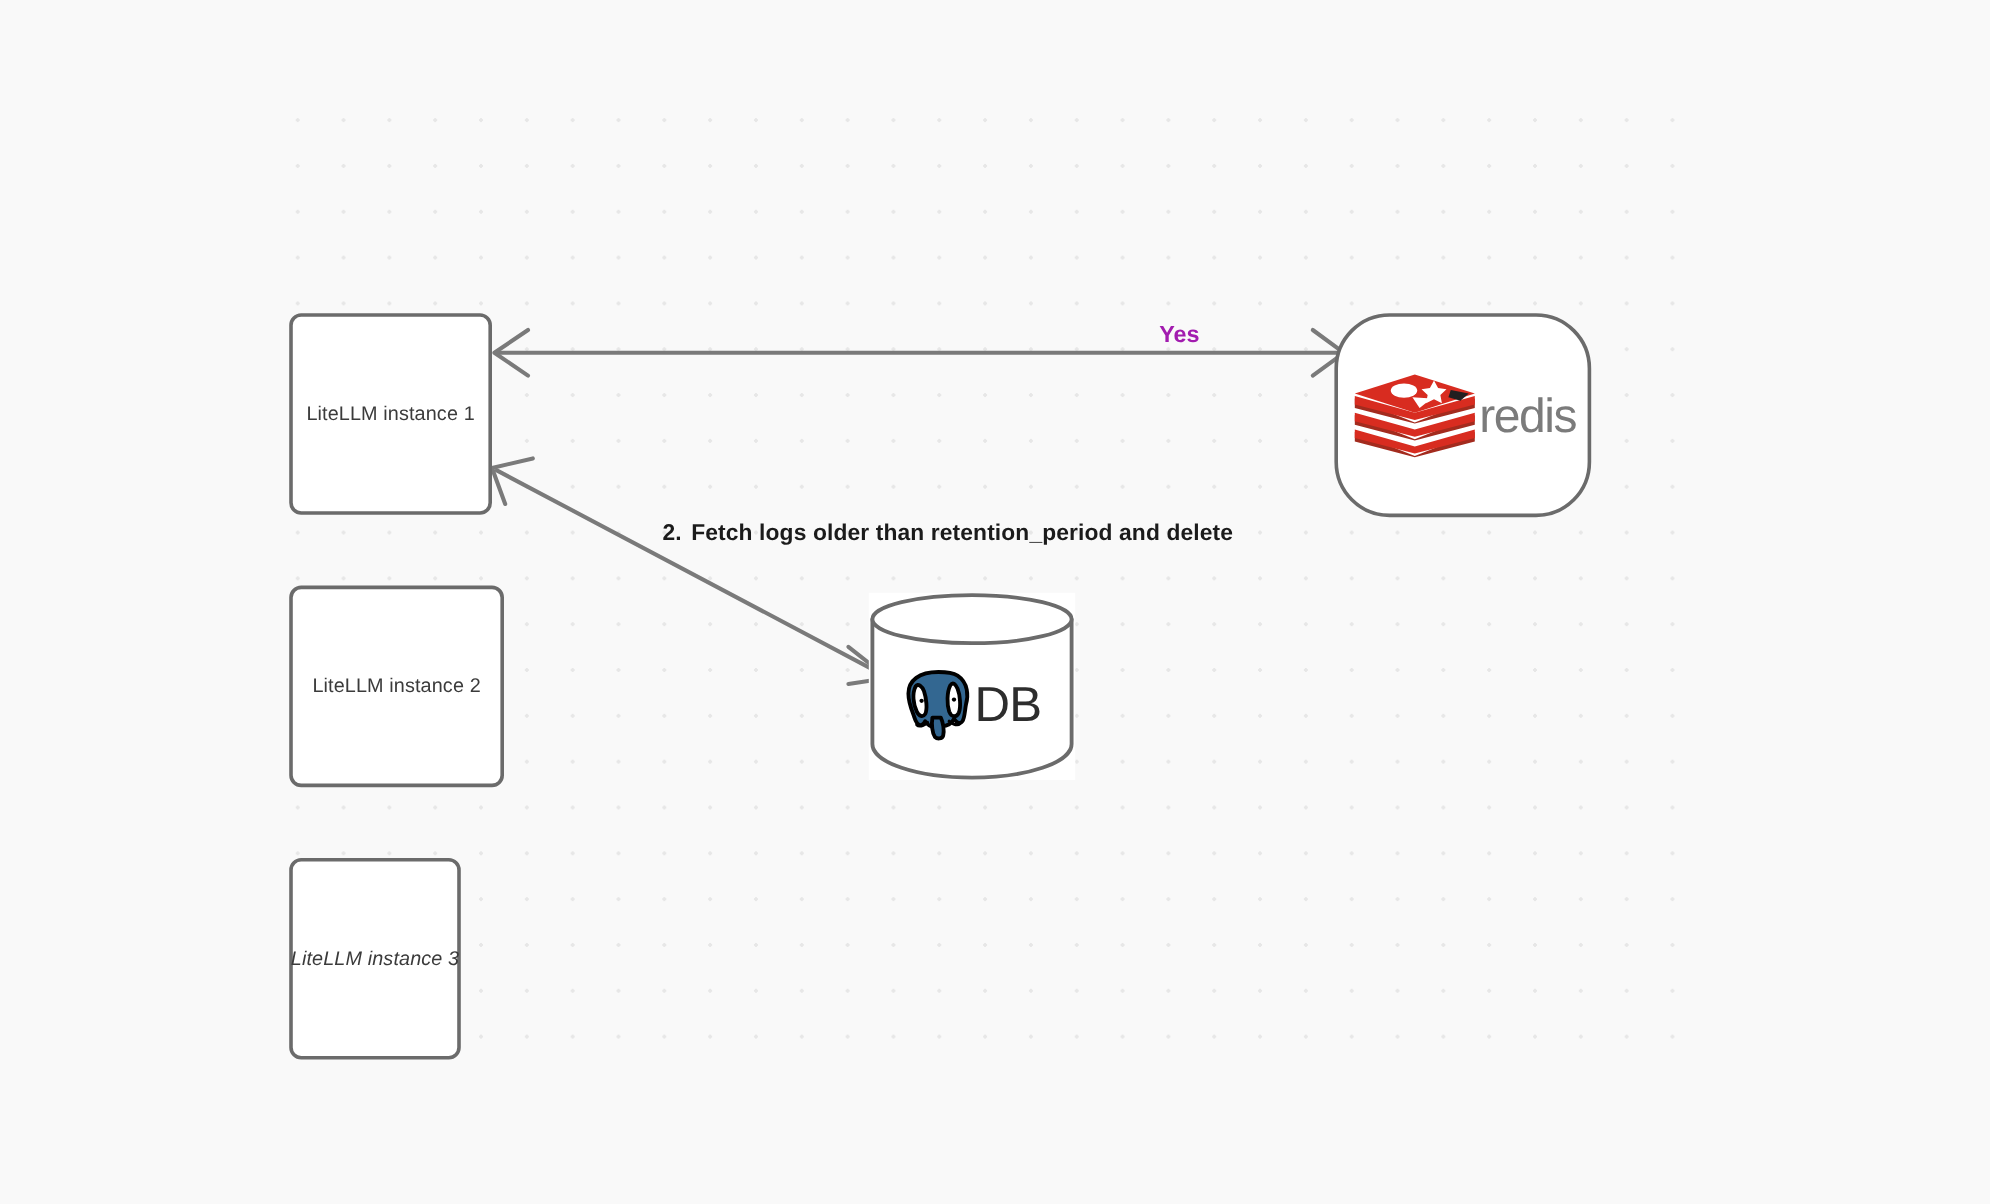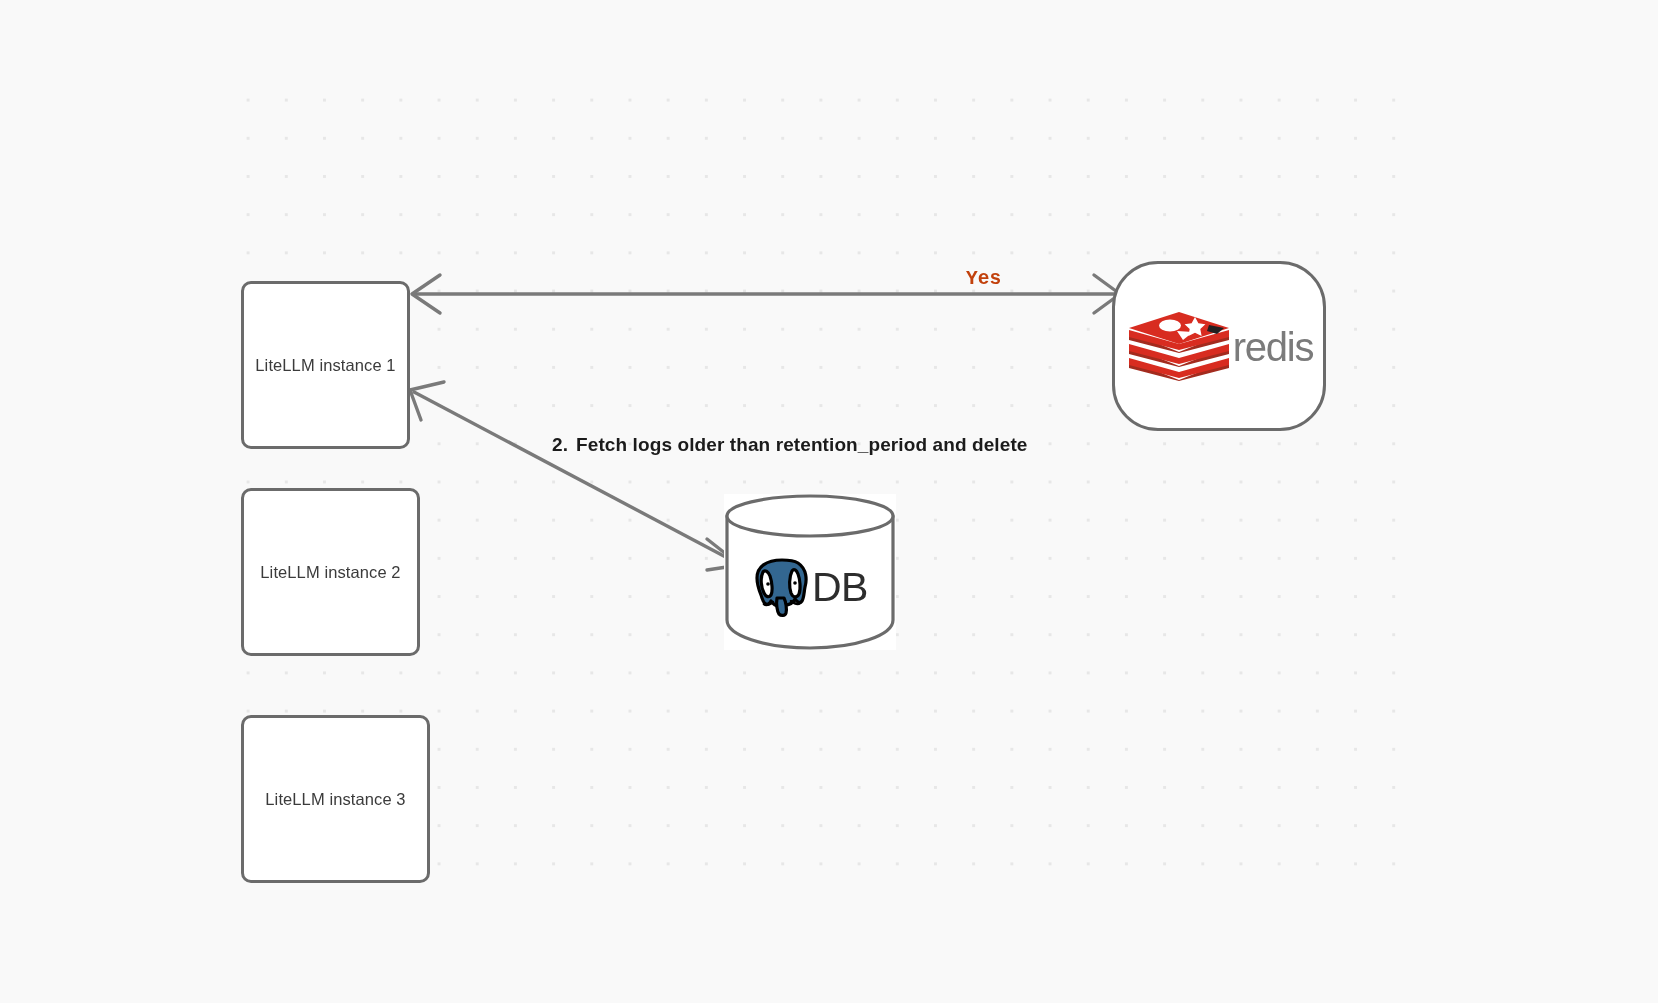--- a/index.html
+++ b/index.html
@@ -53,23 +53,23 @@
     align-items: center;
     justify-content: center;
   }
   .llm-label {
     font-size: 16.5px;
     color: #3b3b3b;
     font-family: "Liberation Sans", sans-serif;
     letter-spacing: 0.1px;
     white-space: nowrap;
   }
-  #llm-1 { left: 241px; top: 261px; width: 169px; height: 168px; margin-top: 20px; }
+  #llm-1 { left: 241px; top: 261px; width: 169px; height: 168px; }
   #llm-2 { left: 241px; top: 488px; width: 179px; height: 168px; }
-  #llm-3 { left: 241px; top: 715px; width: 189px; height: 168px; }
+  #llm-3 { left: 241px; top: 715px; width: 143px; height: 168px; font-style: italic; }
 
   
   #redis-node {
     left: 1112px;
     top: 261px;
     width: 214px;
     height: 170px;
     border: 3px solid #6b6b6b;
     border-radius: 46px;
     display: flex;
@@ -135,22 +135,22 @@
     font-size: 19.5px;
     letter-spacing: 0.1px;
   }
   #label-1 .num { margin-right: 8px; }
   #label-1-yes {
     position: absolute;
     left: 966px;
     top: 268px;
     font-size: 19.5px;
     font-weight: bold;
-    color: #c2410c;
-    font-family: Liberation Mono, monospace;
+    color: #a21caf;
+    font-family: Liberation Sans, sans-serif;
     text-align: center;
   }
   #label-2 {
     left: 552px;
     top: 435px;
     font-size: 19px;
     letter-spacing: 0.1px;
   }
   #label-2 .num { margin-right: 8px; }
 </style>

